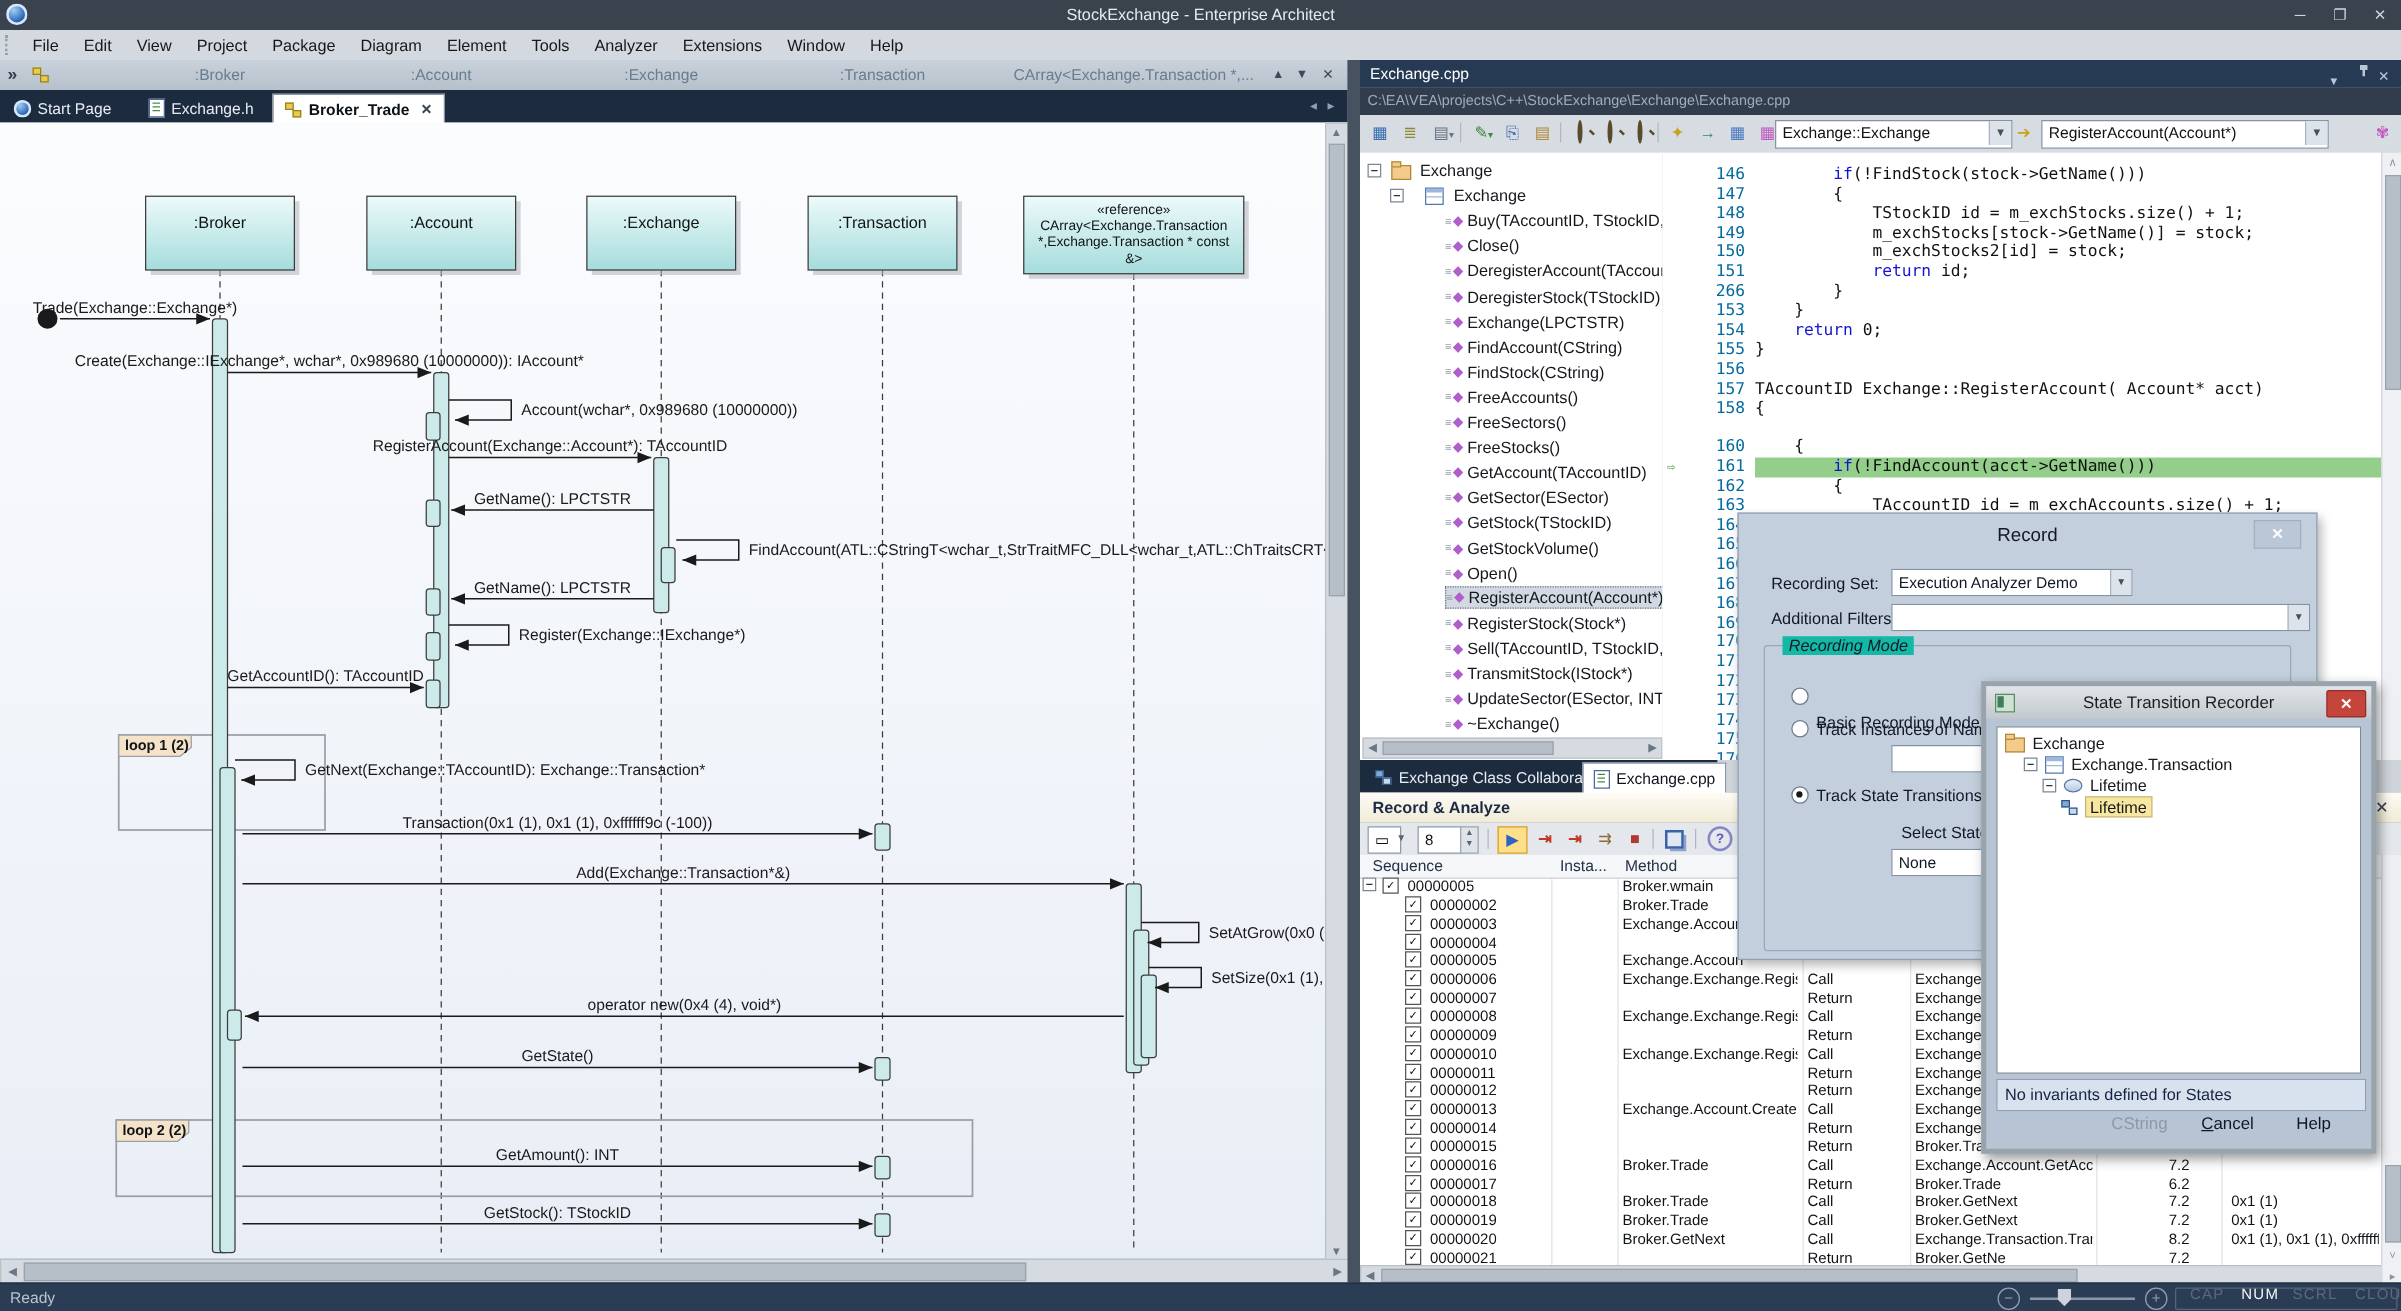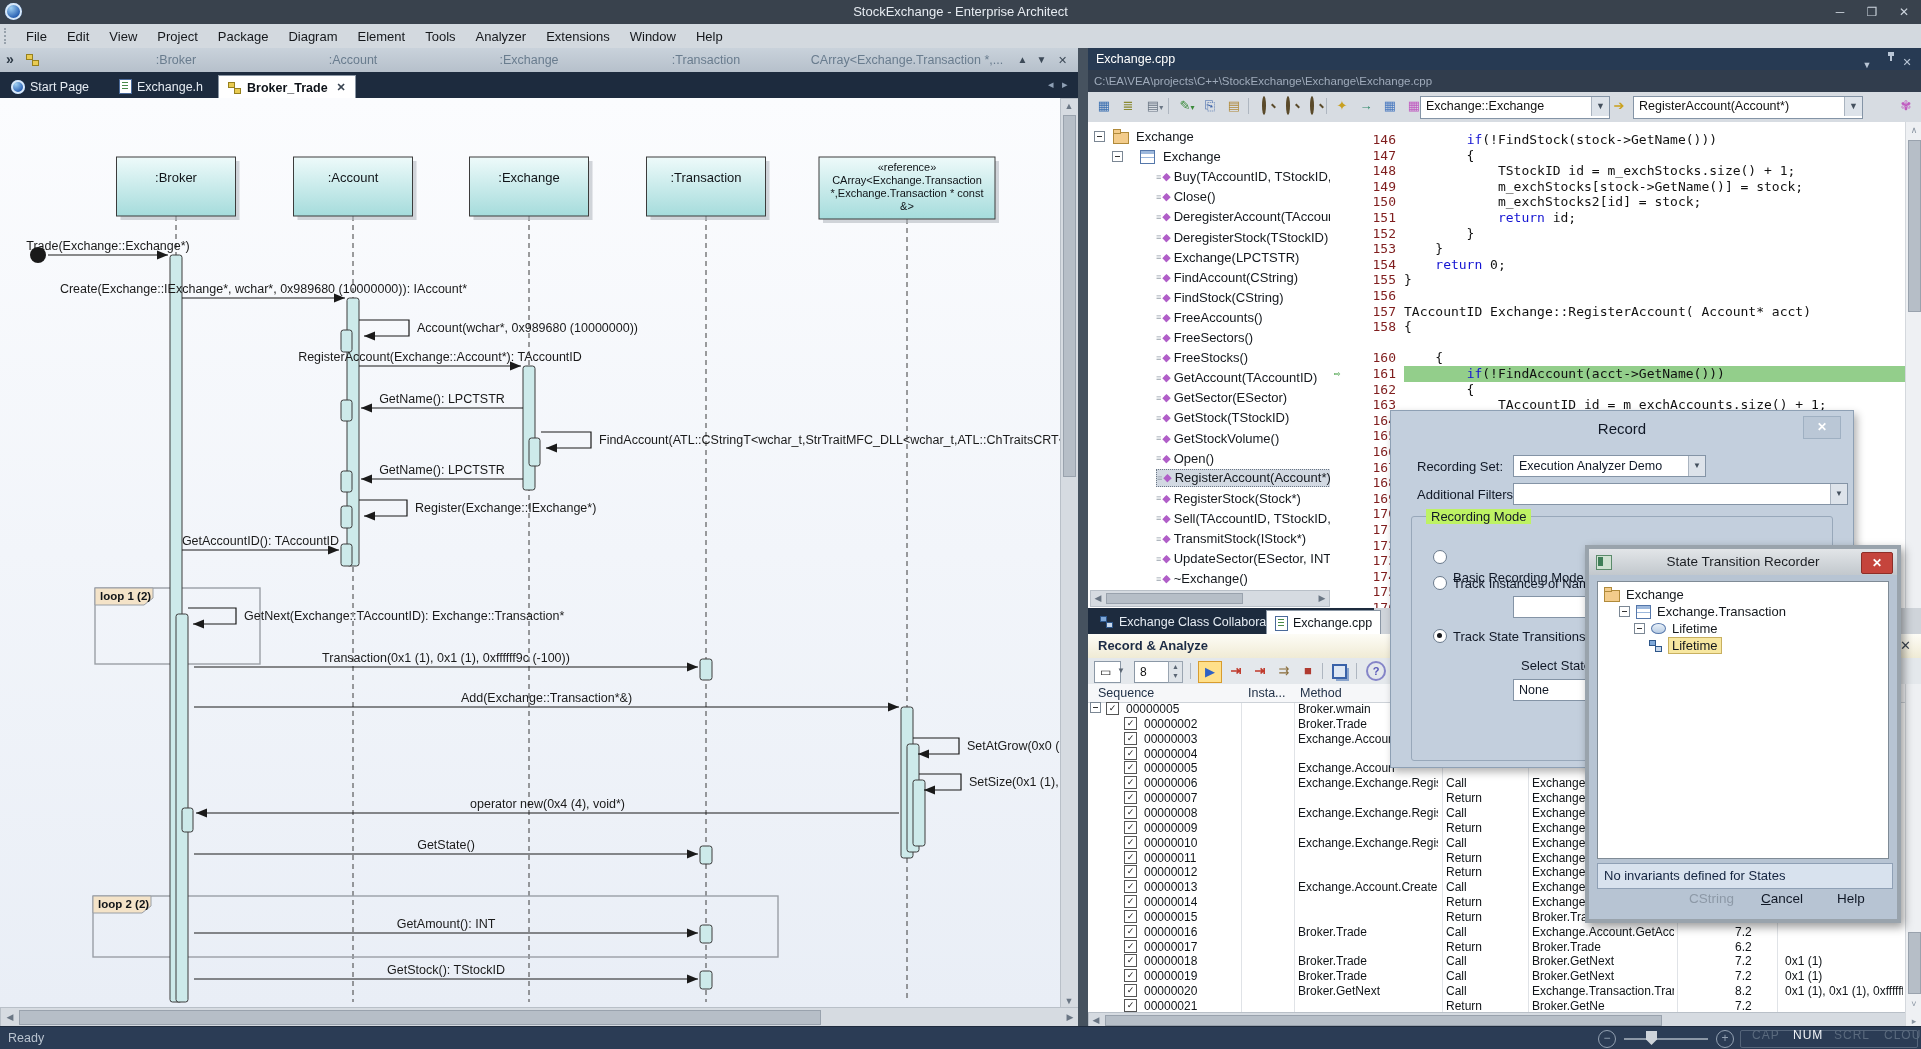--- a/index.html
+++ b/index.html
@@ -53,21 +53,21 @@
   .clsic{width:13px;height:12px;background:#fff;border:1px solid #5577aa;position:relative;flex:none;}
   .clsic::before{content:"";position:absolute;left:0;top:0;width:13px;height:3px;background:#9db8dc;}
   .clsic::after{content:"";position:absolute;left:0;top:6px;width:13px;height:1px;background:#9db8dc;}
   .mlines{color:#98a2ac;font-size:9px;margin-right:1px;flex:none;}
   .mdia{color:#b05ec8;font-size:11px;flex:none;margin-right:3px;}
   .tsel{background:#d2d9e2;outline:1px dotted #6a7685;outline-offset:-1px;padding:1px 4px 2px 1px;display:flex;align-items:center;}
   
   .codep{left:1330px;top:122px;width:575px;height:486px;background:#fff;overflow:hidden;}
   .crow{position:absolute;left:0;width:575px;height:16px;display:flex;font-family:"DejaVu Sans Mono",monospace;font-size:13px;line-height:16px;}
   .cgut{width:14px;flex:none;text-align:center;font-size:11px;color:#3a9a3a;}
-  .cnum{width:52px;flex:none;text-align:right;color:#7f1d1d;padding-right:8px;}
+  .cnum{width:52px;flex:none;text-align:right;color:#0369a1;padding-right:8px;}
   .ctext{flex:1;white-space:pre;color:#111;}
   .crow.hl .ctext{background:#93ce8b;}
   .kw{color:#1414d2;}
   .vscroll{width:16px;background:#eef0f3;border-left:1px solid #d4d8dd;}
   
   .btabs{left:1088px;top:608px;width:286px;height:26px;background:#1d2b3e;}
   .graystrip{left:1374px;top:608px;width:547px;height:26px;background:#cfd4da;}
   .btab{position:absolute;top:2px;height:24px;display:flex;align-items:center;gap:5px;padding:0 8px;font-size:12.5px;color:#e6ecf3;white-space:nowrap;}
   .btab.active{background:#fff;color:#10151b;border:1px solid #8b97a5;border-bottom:none;}
   .docic{width:11px;height:13px;background:#fff;border:1px solid #4a6a9a;position:relative;flex:none;}
@@ -97,21 +97,21 @@
   .cb::before{content:"✓";}
   .exp2{position:absolute;left:2px;top:3px;width:9px;height:9px;border:1px solid #7b8794;background:#fff;}
   .exp2::before{content:"";position:absolute;left:2px;top:4px;width:5px;height:1px;background:#333;}
   
   .rdlg{left:1390px;top:410px;width:462px;height:356px;background:#c3cfdd;border:1px solid #8ea0b4;box-shadow:3px 4px 8px rgba(0,0,0,.3);font-size:13px;color:#101826;}
   .rdlg .dttl{position:absolute;left:0;right:0;top:9px;text-align:center;font-size:15px;}
   .rdlg .dx{position:absolute;right:12px;top:5px;width:36px;height:21px;background:#bac7d6;border:1px solid #9fb0c2;color:#fff;font-size:12px;font-weight:bold;text-align:center;line-height:21px;}
   .fld{position:absolute;background:#fff;border:1px solid #8494a6;height:20px;font-size:12.5px;line-height:20px;padding-left:5px;}
   .fld .da{position:absolute;right:0;top:0;width:16px;height:20px;background:#dde3ea;border-left:1px solid #aab4c0;color:#44505e;font-size:8px;text-align:center;line-height:20px;}
   .grp{position:absolute;left:20px;top:105px;width:420px;height:243px;border:1px solid #98a8ba;border-radius:3px;}
-  .grplbl{position:absolute;left:14px;top:-8px;background:#bef264;padding:0 5px;}
+  .grplbl{position:absolute;left:14px;top:-8px;background:#14b8a6;padding:0 5px;font-style:italic;}
   .radio{position:absolute;width:12px;height:12px;border:1px solid #6a7a8c;border-radius:50%;background:#fff;}
   .radio.on::after{content:"";position:absolute;left:3px;top:3px;width:5px;height:5px;border-radius:50%;background:#16181c;}
   .sdlg{left:1585px;top:545px;width:308px;height:370px;background:#b7c4d3;border:4px solid #99a3ac;box-shadow:3px 4px 9px rgba(0,0,0,.4);}
   .sttl{position:absolute;left:0;top:0;width:308px;height:26px;background:linear-gradient(#e2e5e8,#c2c8cd);color:#1a1d22;font-size:13.5px;line-height:26px;text-align:center;}
   .stic{position:absolute;left:7px;top:6px;width:14px;height:13px;background:#cfe2d2;border:1px solid #5a8a6a;}
   .stic::before{content:"";position:absolute;left:1px;top:1px;width:5px;height:9px;background:#3f7f58;}
   .stx{position:absolute;right:4px;top:3px;width:30px;height:20px;background:#c5443c;border:1px solid #8d2e28;border-radius:2px;color:#fff;font-size:12px;font-weight:bold;text-align:center;line-height:20px;}
   .streec{position:absolute;left:8px;top:32px;width:290px;height:276px;background:#fff;border:1px solid #7f8b96;overflow:hidden;}
   .strow{position:absolute;height:17px;display:flex;align-items:center;font-size:13px;color:#14181d;white-space:nowrap;}
   .oval{width:13px;height:9px;border:1px solid #5577aa;border-radius:50%;background:linear-gradient(#e8f0f8,#b8cce4);flex:none;}
@@ -596,21 +596,21 @@
         <span class="cnum">150</span>
         <span class="ctext">            m_exchStocks2[id] = stock;</span>
       </div>
       <div class="crow" style="top: 88px;">
         <span class="cgut"></span>
         <span class="cnum">151</span>
         <span class="ctext">            <span class="kw">return</span> id;</span>
       </div>
       <div class="crow" style="top: 103.6px;">
         <span class="cgut"></span>
-        <span class="cnum">152</span>
+        <span class="cnum">266</span>
         <span class="ctext">        }</span>
       </div>
       <div class="crow" style="top: 119.2px;">
         <span class="cgut"></span>
         <span class="cnum">153</span>
         <span class="ctext">    }</span>
       </div>
       <div class="crow" style="top: 134.8px;">
         <span class="cgut"></span>
         <span class="cnum">154</span>

